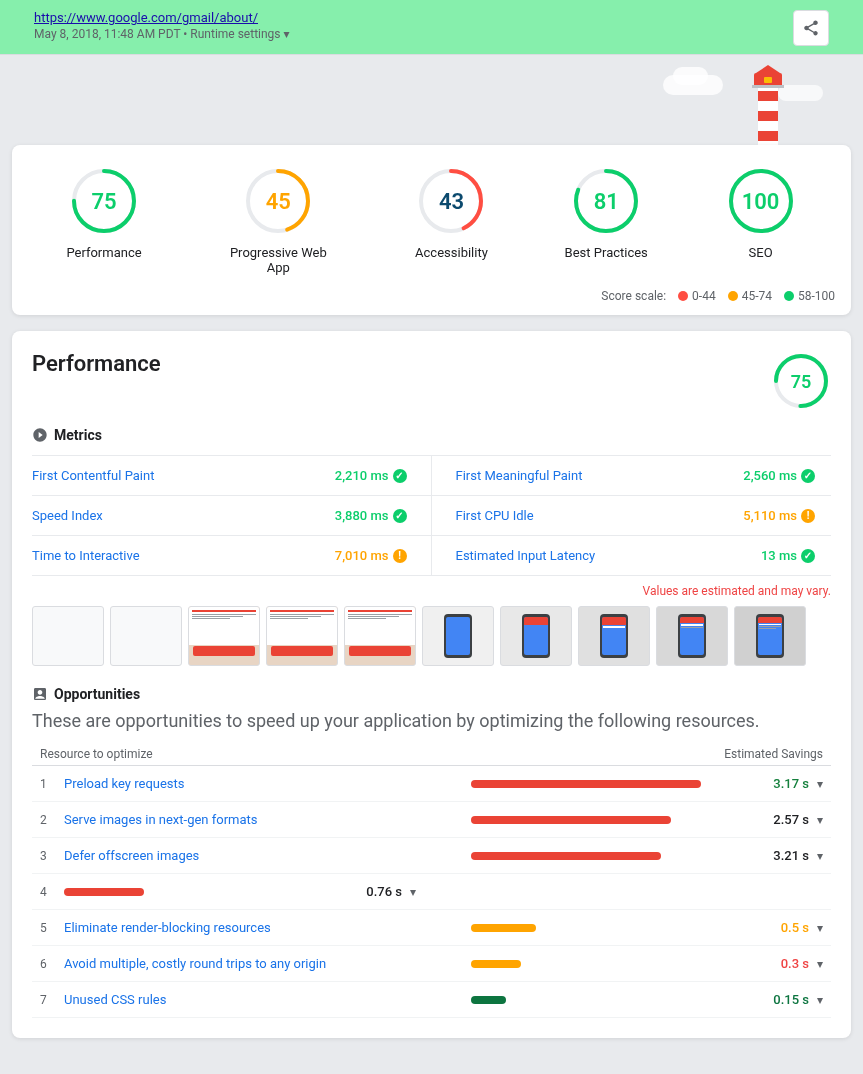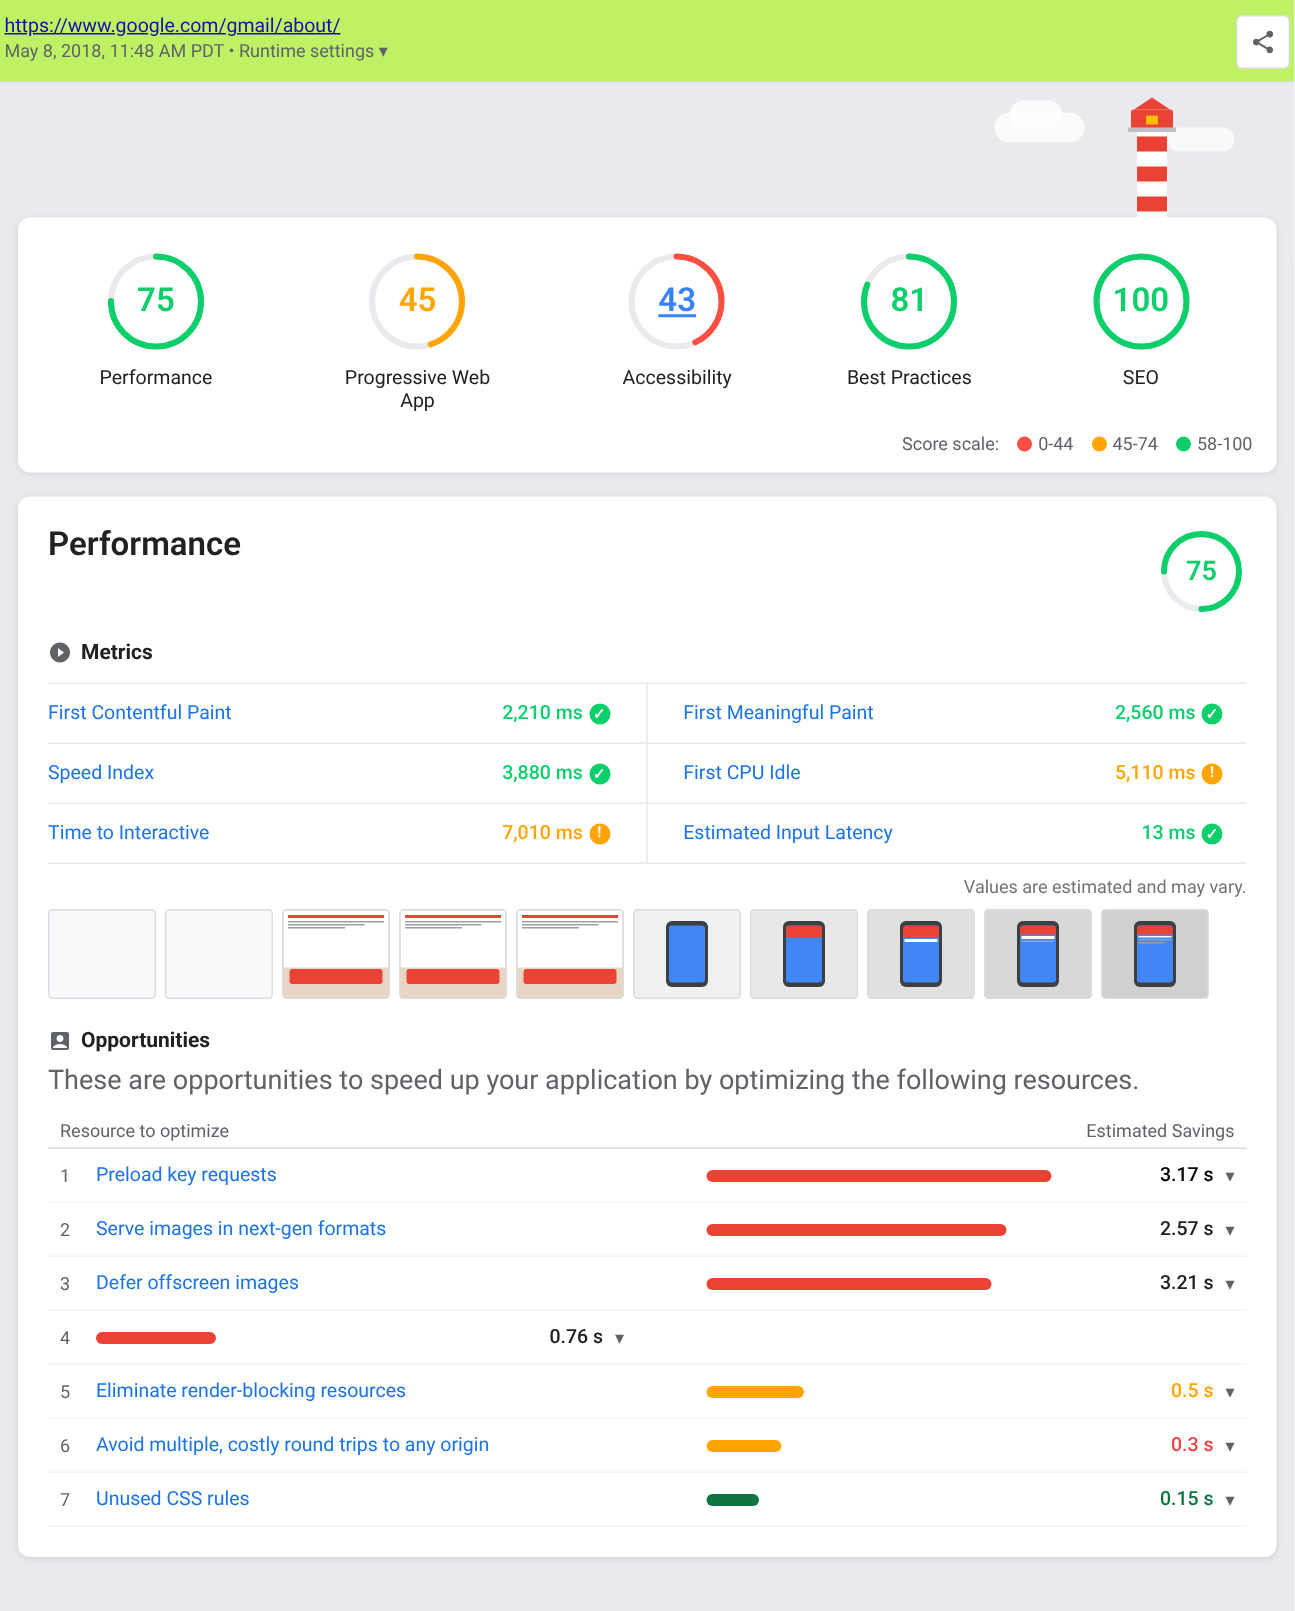--- a/index.html
+++ b/index.html
@@ -7,22 +7,22 @@
       font-family: -apple-system, BlinkMacSystemFont, 'Segoe UI', Roboto, sans-serif;
       background: #e8eaed;
       width: 863px;
       min-height: 1074px;
       font-size: 14px;
       color: #202124;
     }
 
     
     .header {
-      background: #bef264;
-      padding: 10px 3px 8px;
+      background: #86efac;
+      padding: 10px 34px 8px;
       display: flex;
       justify-content: space-between;
       align-items: flex-start;
       border-bottom: 1px solid #dadce0;
     }
     .header-left {}
     .header-url {
       color: #1a0dab;
       text-decoration: underline;
       font-size: 13px;
@@ -210,21 +210,21 @@
       font-size: 10px;
       color: white;
       font-weight: bold;
     }
     .icon-green { background: #0cce6b; }
     .icon-orange { background: #ffa400; }
 
     .values-note {
       text-align: right;
       font-size: 12px;
-      color: #737373;
+      color: #ef4444;
       margin: 8px 0;
     }
 
     
     .filmstrip {
       display: flex;
       gap: 6px;
       overflow: hidden;
       margin: 8px 0;
     }
@@ -303,21 +303,21 @@
       text-align: right;
     }
     .opp-chevron {
       color: #5f6368;
       font-size: 12px;
       cursor: pointer;
     }
 
     .color-green { color: #0cce6b; }
     .color-orange { color: #ffa400; text-align: right; }
-    .color-red { color: #3b82f6; text-decoration: underline; }
+    .color-red { color: #0c4a6e; }
 
     
     .circle-bg { fill: none; stroke: #e8eaed; stroke-width: 4; }
     .circle-fg { fill: none; stroke-width: 4; stroke-linecap: round; }
     .stroke-red { stroke: #ff4e42; }
     .stroke-orange { stroke: #ffa400; }
     .stroke-green { stroke: #0cce6b; }
   </style>
 </head>
 <body>
@@ -601,21 +601,21 @@
       <span>Estimated Savings</span>
     </div>
 
     <div id="opportunities-list">
         <div class="opp-row">
     <span class="opp-num">1</span>
     <span class="opp-name">Preload key requests</span>
     <div class="opp-bar-container">
       <div class="opp-bar" style="max-width:230px; width:230px; background:#ea4335;"></div>
     </div>
-    <span class="opp-saving" style="color:#000000;">3.17 s</span>
+    <span class="opp-saving" style="color:#15803d;">3.17 s</span>
     <span class="opp-chevron">▾</span>
   </div>
         <div class="opp-row">
     <span class="opp-num">2</span>
     <span class="opp-name">Serve images in next-gen formats</span>
     <div class="opp-bar-container">
       <div class="opp-bar" style="max-width:200px; width:200px; background:#ea4335;"></div>
     </div>
     <span class="opp-saving" style="color:#202124;">2.57 s</span>
     <span class="opp-chevron">▾</span>

